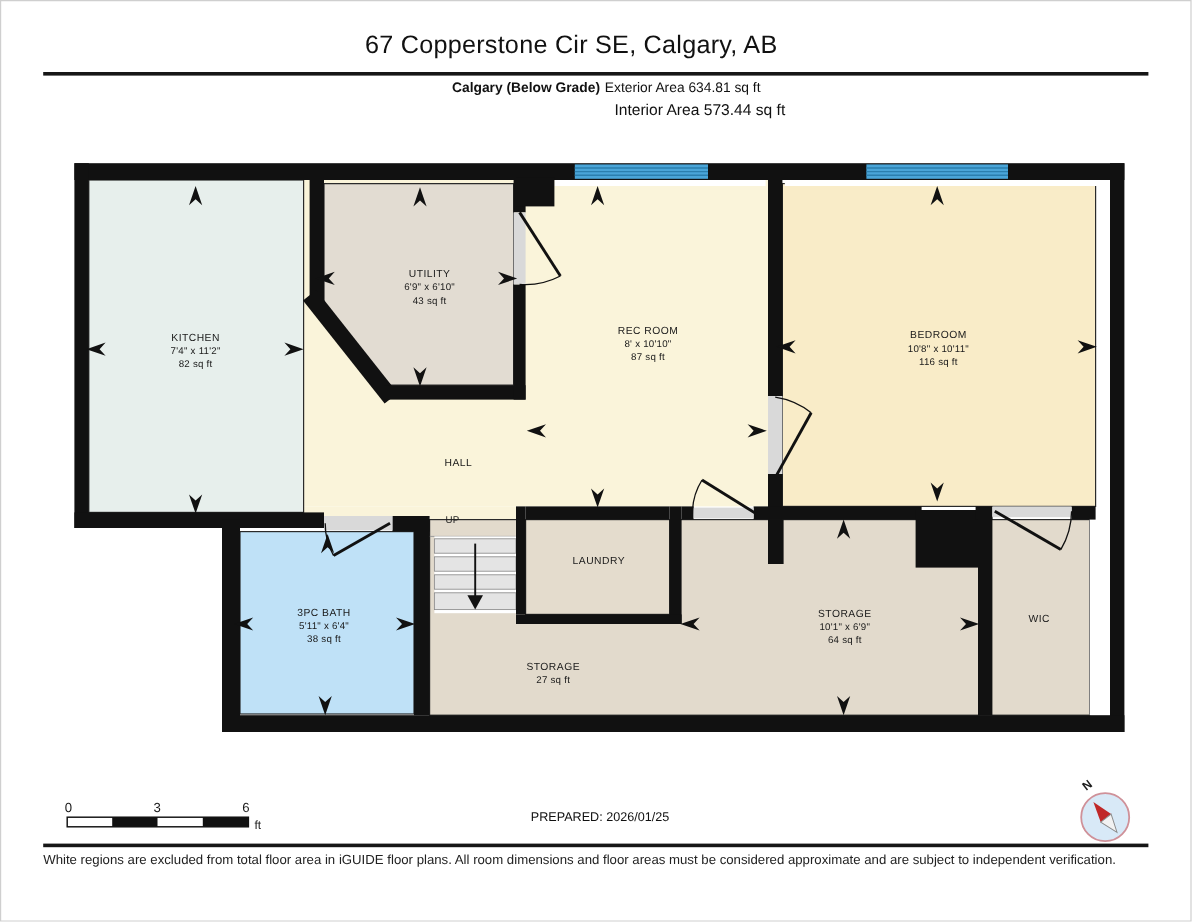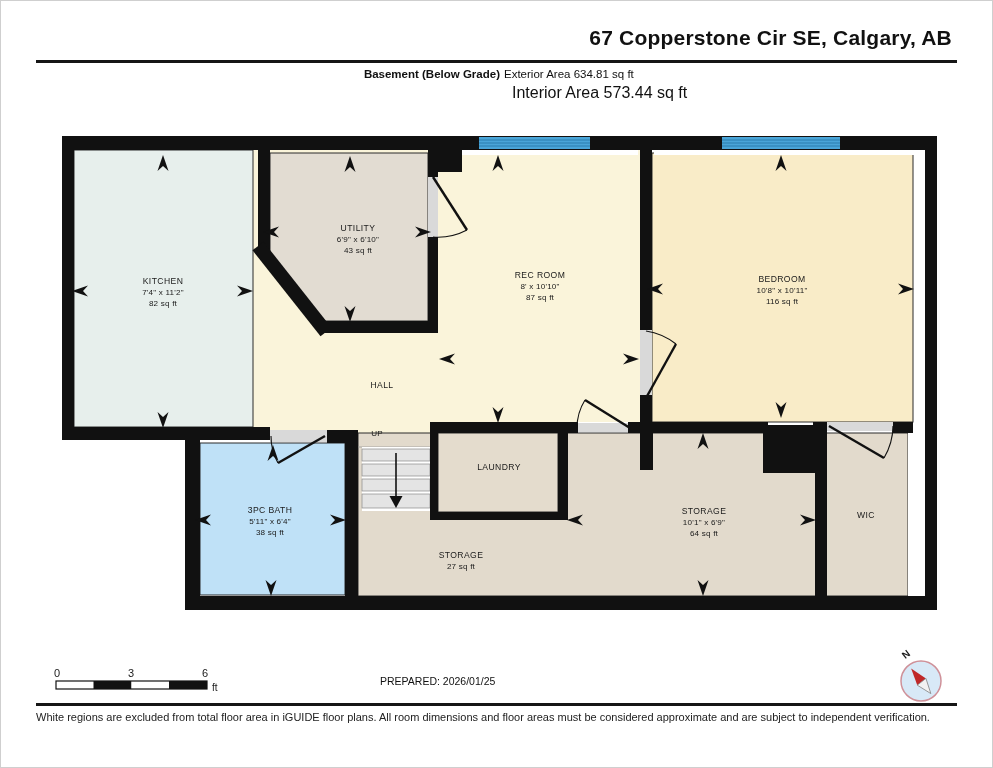--- a/index.html
+++ b/index.html
@@ -2,43 +2,43 @@
 <html><head>
 <meta charset="utf-8">
 <style>
   html,body{margin:0;padding:0;}
   body{
     width:993px;height:768px;position:relative;background:#ffffff;
     font-family:"Liberation Sans",sans-serif;color:#111;
     box-shadow:inset 0 0 0 1px #cfcfcf;overflow:hidden;
   }
   .abs{position:absolute;}
-  #title{top:26px;left:0;width:952px;text-align:right;font-size:21px;font-weight:bold;letter-spacing:.2px;}
+  #title{top:26px;left:0;width:952px;text-align:center;font-size:21px;font-weight:normal;letter-spacing:.2px;}
   .rule{left:36px;width:921px;height:3px;background:#161616;}
   #rule-top{top:60px;}
   #rule-bottom{top:703px;}
   #floor-label{top:68px;left:220px;width:280px;text-align:right;font-size:11.5px;font-weight:bold;}
   #ext-area{top:68px;left:504px;font-size:11.5px;}
-  #int-area{top:84px;left:512px;font-size:16px;}
-  #prepared{top:675px;left:380px;width:240px;text-align:left;font-size:10.5px;}
+  #int-area{top:84px;left:512px;font-size:13px;}
+  #prepared{top:675px;left:380px;width:240px;text-align:center;font-size:10.5px;}
   #disclaimer{top:711px;left:36px;width:930px;font-size:11px;color:#222;}
   svg{position:absolute;top:0;left:0;}
   svg text{fill:#1a1a1a;}
   .lbl{font-size:8.6px;letter-spacing:.4px;}
   .lbl2{font-size:8.1px;letter-spacing:.2px;}
   .tick{font-size:11px;}
   .ft{font-size:10px;}
   .nmark{font-size:10px;font-weight:bold;}
 </style>
 </head>
 <body>
 
 <div class="abs" id="title">67 Copperstone Cir SE, Calgary, AB</div>
 <div class="abs rule" id="rule-top"></div>
-<div class="abs" id="floor-label">Basement (Below Grade)</div>
+<div class="abs" id="floor-label">Calgary (Below Grade)</div>
 <div class="abs" id="ext-area">Exterior Area 634.81 sq ft</div>
 <div class="abs" id="int-area">Interior Area 573.44 sq ft</div>
 
 <svg width="993" height="768" viewBox="0 0 993 768">
 
   <g stroke="#2a2a2a" stroke-width="1">
     <rect x="253" y="150" width="387" height="272" stroke="none" fill="#faf4da"></rect>
     <rect x="253" y="422" width="177" height="8" stroke="none" fill="#faf4da"></rect>
     <rect x="358" y="430" width="72" height="17" stroke="none" fill="#faf4da"></rect>
     <rect x="74" y="150" width="179" height="277" fill="#e7efec"></rect>

